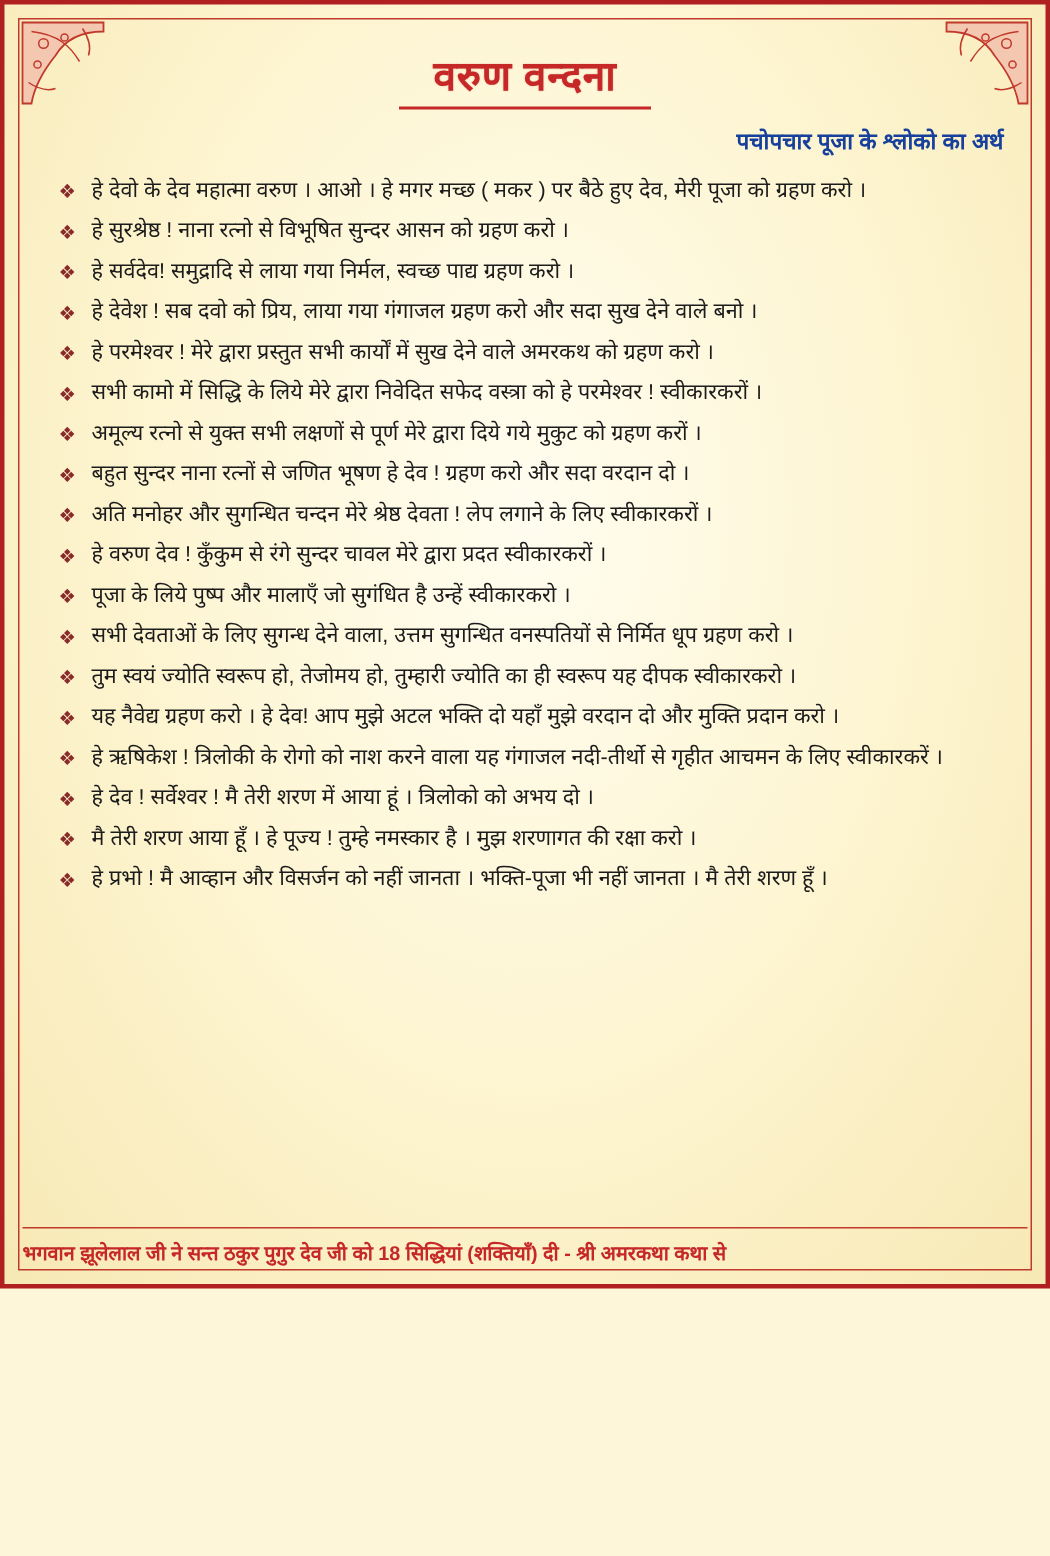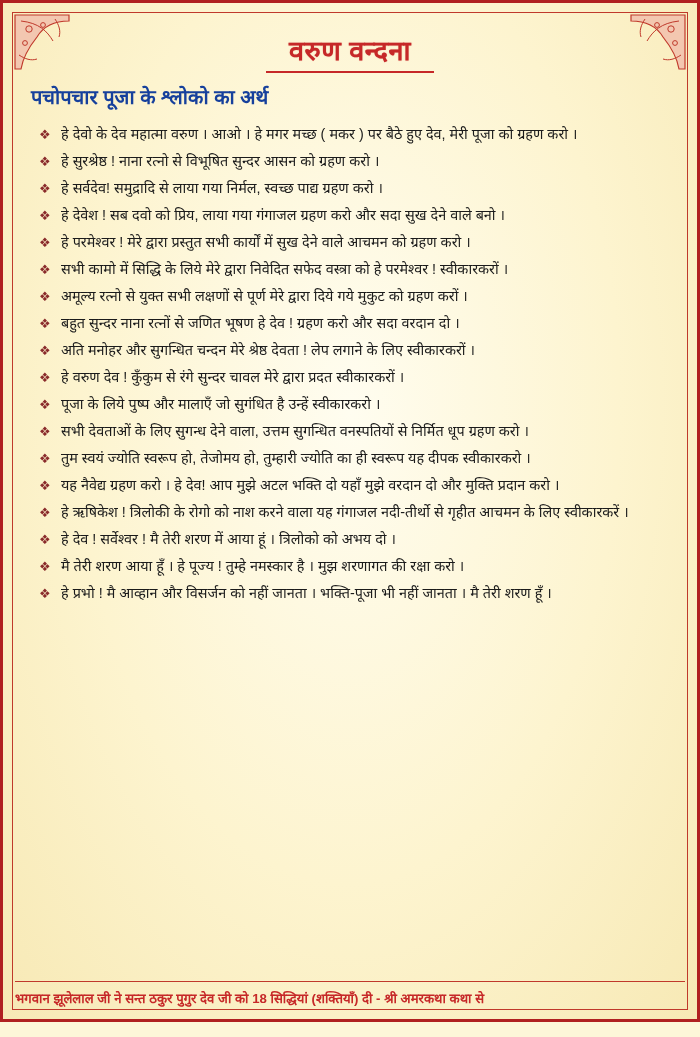--- a/index.html
+++ b/index.html
@@ -9,21 +9,21 @@
   body {
     width: 700px;
     height: 1037px;
     background: #fdf6d8;
     font-family: "Liberation Sans", sans-serif;
     overflow: hidden;
   }
   .page {
     position: relative;
     width: 700px;
-    height: 1022px;
+    height: 859px;
     box-sizing: border-box;
     background:
       radial-gradient(ellipse at 50% 40%, #fffdf0 0%, #fdf4cf 55%, #f7e9b5 100%);
     border: 3px solid #b02020;
     padding: 6px;
   }
   .inner-border {
     position: absolute;
     left: 9px;
     top: 9px;
@@ -58,23 +58,23 @@
     margin-top: 8px;
     text-shadow: 0 0 1px rgba(198,40,40,0.4);
   }
   .title-underline {
     width: 168px;
     height: 2px;
     background: #c62828;
     margin: 3px auto 0 auto;
   }
   .subtitle {
-    text-align: left;
+    text-align: right;
     color: #16409c;
-    font-size: 20px;
+    font-size: 15px;
     font-weight: bold;
     margin-top: 10px;
   }
 
   .verse-list {
     margin-top: 14px;
     padding: 0 4px 0 6px;
   }
   .verse {
     display: flex;
@@ -157,21 +157,21 @@
       <div class="verse">
         <span class="bullet">❖</span>
         <span class="verse-text">हे सर्वदेव! समुद्रादि से लाया गया निर्मल, स्वच्छ पाद्य ग्रहण करो ।</span>
       </div>
       <div class="verse">
         <span class="bullet">❖</span>
         <span class="verse-text">हे देवेश ! सब दवो को प्रिय, लाया गया गंगाजल ग्रहण करो और सदा सुख देने वाले बनो ।</span>
       </div>
       <div class="verse">
         <span class="bullet">❖</span>
-        <span class="verse-text">हे परमेश्वर ! मेरे द्वारा प्रस्तुत सभी कार्यों में सुख देने वाले आचमन को ग्रहण करो ।</span>
+        <span class="verse-text">हे परमेश्वर ! मेरे द्वारा प्रस्तुत सभी कार्यों में सुख देने वाले अमरकथ को ग्रहण करो ।</span>
       </div>
       <div class="verse">
         <span class="bullet">❖</span>
         <span class="verse-text">सभी कामो में सिद्धि के लिये मेरे द्वारा निवेदित सफेद वस्त्रा को हे परमेश्वर ! स्वीकारकरों ।</span>
       </div>
       <div class="verse">
         <span class="bullet">❖</span>
         <span class="verse-text">अमूल्य रत्नो से युक्त सभी लक्षणों से पूर्ण मेरे द्वारा दिये गये मुकुट को ग्रहण करों ।</span>
       </div>
       <div class="verse">

